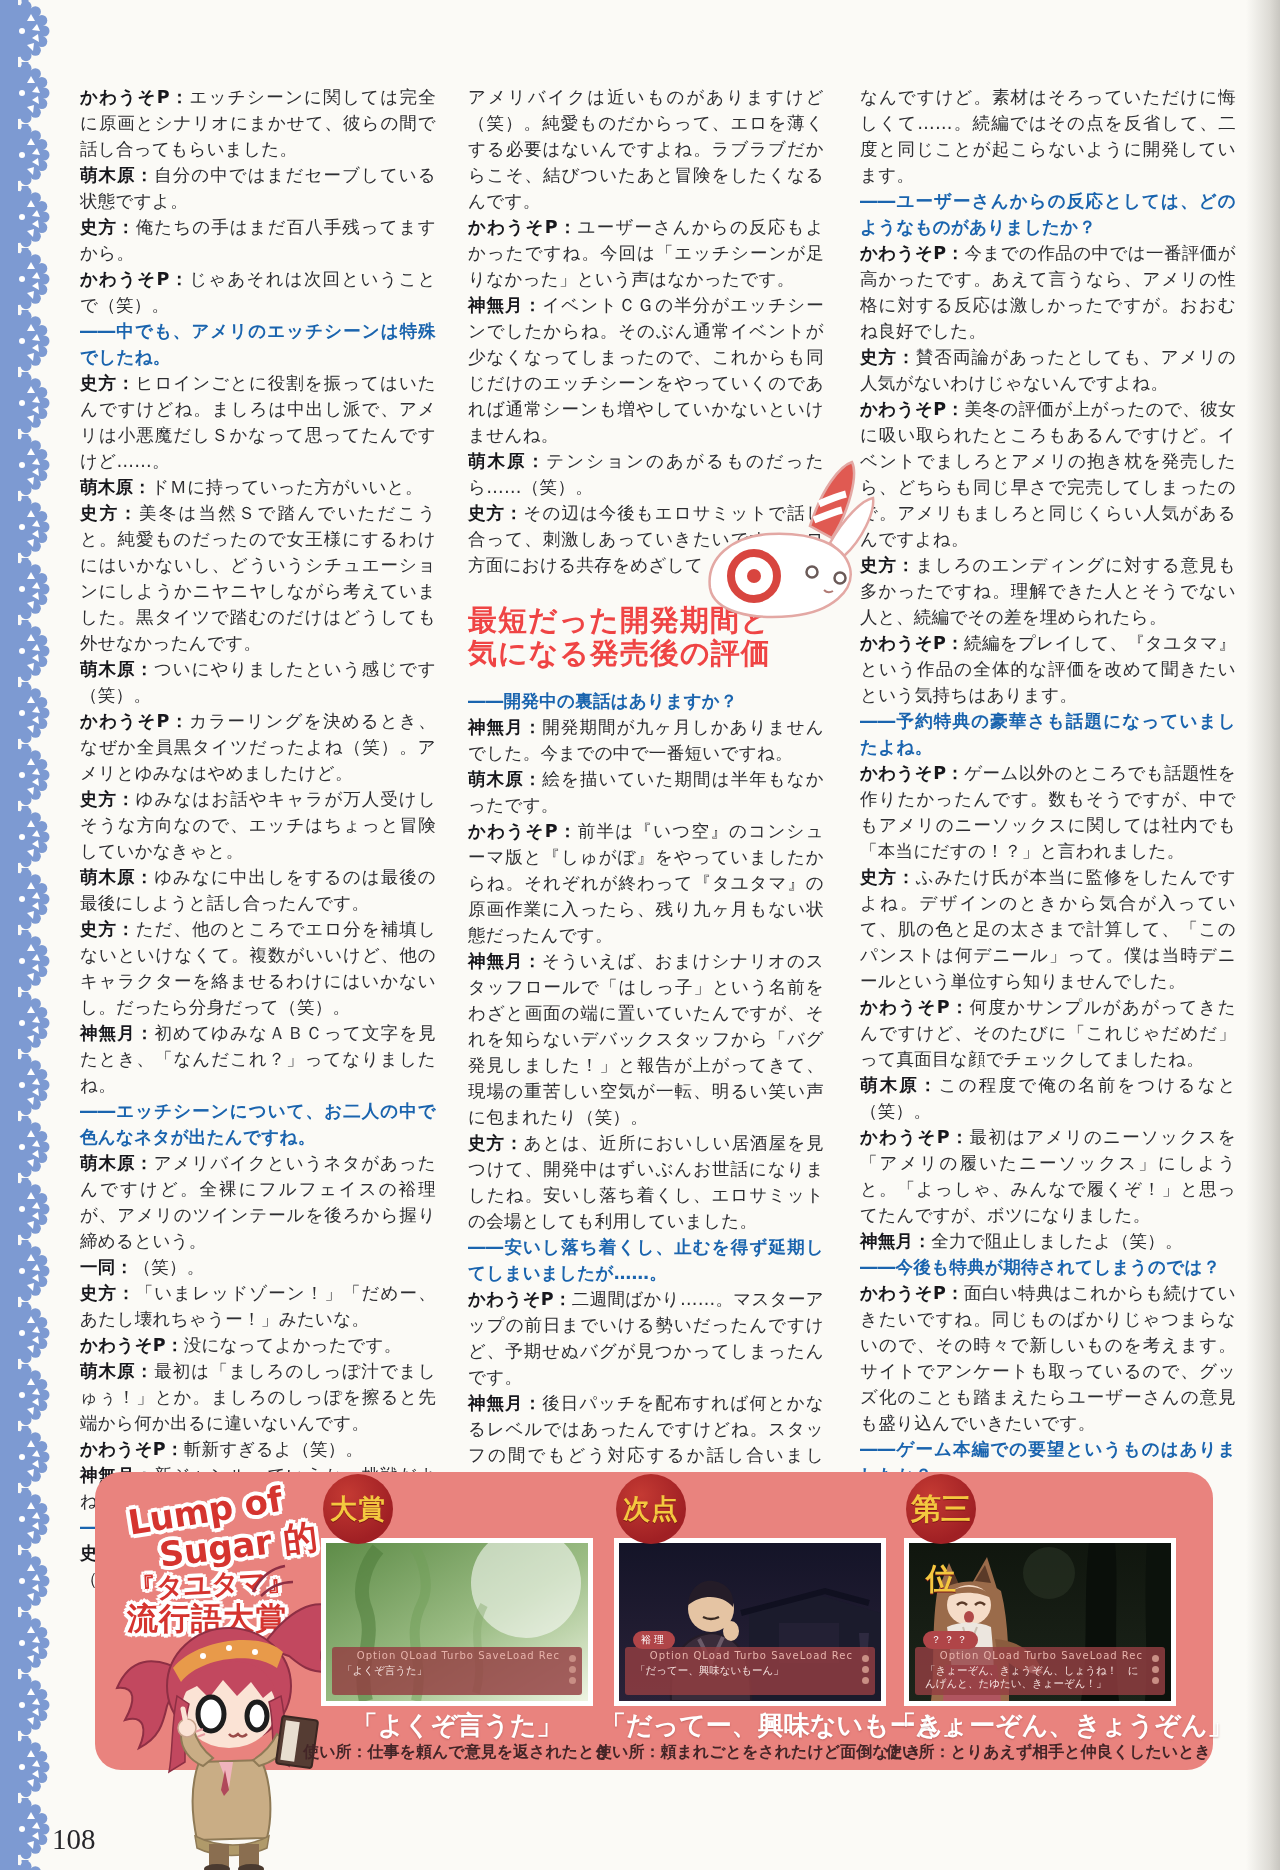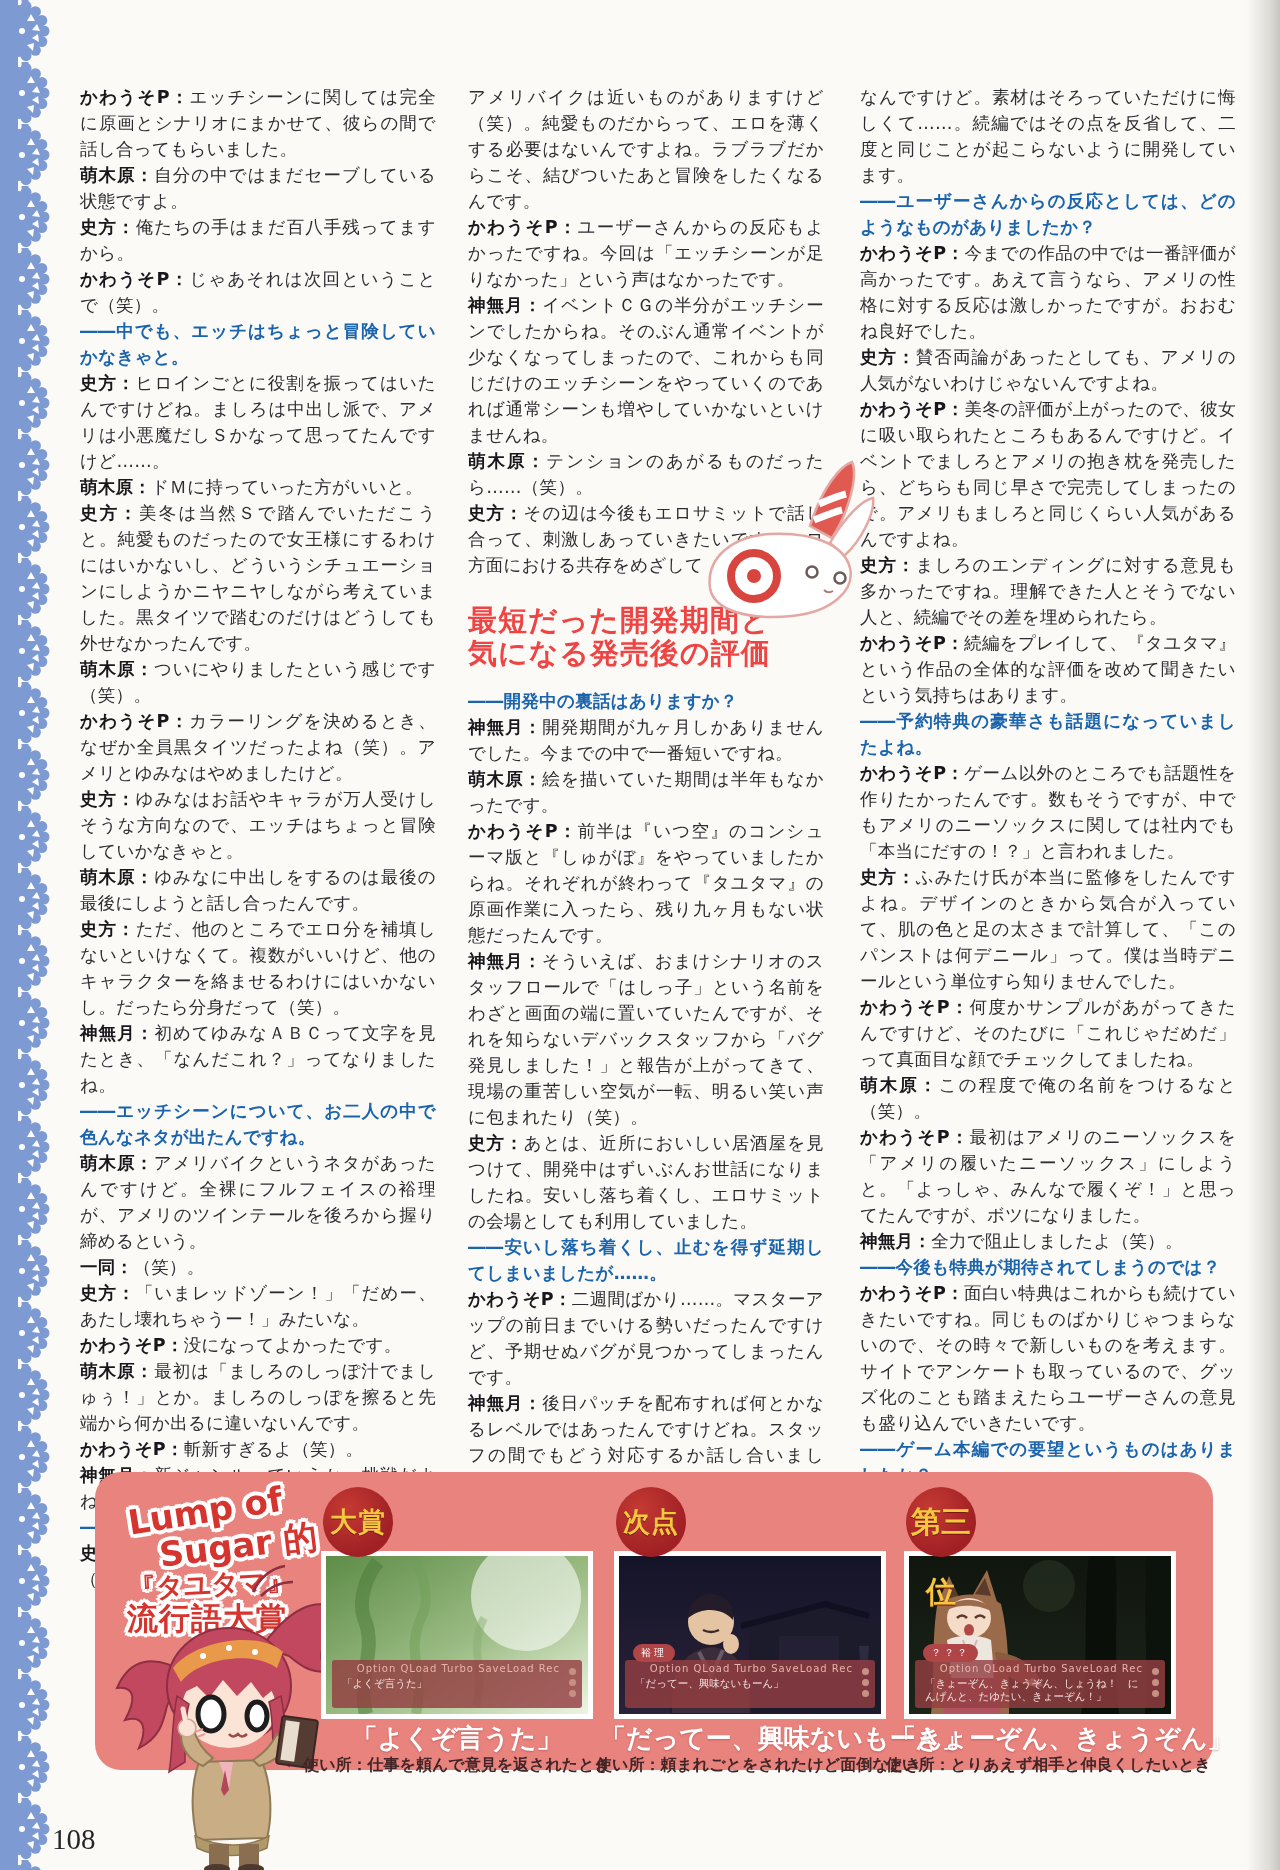--- a/index.html
+++ b/index.html
@@ -27,21 +27,21 @@
   .panel{position:absolute;left:95px;top:1472px;width:1118px;height:298px;
     background:#e9837e;border-radius:26px;}
   .panel-title{position:absolute;left:30px;top:16px;width:230px;
     color:#d5342f;font-weight:bold;line-height:1.05;
     text-shadow:-3px -3px 0 #fff,3px -3px 0 #fff,-3px 3px 0 #fff,3px 3px 0 #fff,0 -4px 0 #fff,0 4px 0 #fff,-4px 0 0 #fff,4px 0 0 #fff;}
   .tl0{font-size:34px;transform:rotate(-9deg);margin-left:2px;}
   .tl1{font-size:34px;transform:rotate(-7deg);margin-left:34px;margin-top:2px;}
   .tl2{font-size:27px;transform:rotate(-3deg);margin-left:4px;margin-top:8px;}
   .tl3{font-size:31px;margin-left:2px;margin-top:4px;letter-spacing:1px;}
   .chibi{position:absolute;left:16px;top:84px;}
-  .award-card{position:absolute;top:13px;width:280px;height:216px;text-decoration:underline;}
+  .award-card{position:absolute;top:0;width:280px;height:216px;text-decoration:underline;}
   .ac0{left:222px;} .ac1{left:515px;} .ac2{left:805px;}
   .badge{position:absolute;left:6px;top:2px;width:70px;height:70px;border-radius:50%;
     background:radial-gradient(circle at 35% 30%,#c43a33,#a02024 70%);
     color:#f4c83f;font-weight:bold;text-align:center;line-height:70px;z-index:3;
     text-shadow:0 1px 0 #7c1416;}
   .badge.b2{font-size:27px;letter-spacing:1px;} .badge.b3{font-size:30px;}
   .shot{position:absolute;left:4px;top:66px;width:262px;height:158px;
     border:5px solid #fff;background:#222;overflow:hidden;}
   .shot svg{position:absolute;left:0;top:0;}
   .textbox{position:absolute;left:6px;right:6px;bottom:6px;height:48px;
@@ -89,21 +89,21 @@
   <rect width="60" height="1870" fill="url(#lacep)"></rect>
 </svg>
 
 <div class="page-edge"></div>
 
 <div class="col" id="c1">
     <p class="seg speaker"><b class="spk">かわうそP：</b>エッチシーンに関しては完全に原画とシナリオにまかせて、彼らの間で話し合ってもらいました。</p>
     <p class="seg speaker"><b class="spk">萌木原：</b>自分の中ではまだセーブしている状態ですよ。</p>
     <p class="seg speaker"><b class="spk">史方：</b>俺たちの手はまだ百八手残ってますから。</p>
     <p class="seg speaker"><b class="spk">かわうそP：</b>じゃあそれは次回ということで（笑）。</p>
-    <p class="seg question">――中でも、エッチはちょっと冒険していかなきゃと。</p>
+    <p class="seg question">――中でも、アメリのエッチシーンは特殊でしたね。</p>
     <p class="seg speaker"><b class="spk">史方：</b>ヒロインごとに役割を振ってはいたんですけどね。ましろは中出し派で、アメリは小悪魔だしＳかなって思ってたんですけど……。</p>
     <p class="seg speaker"><b class="spk">萌木原：</b>ドＭに持っていった方がいいと。</p>
     <p class="seg speaker"><b class="spk">史方：</b>美冬は当然Ｓで踏んでいただこうと。純愛ものだったので女王様にするわけにはいかないし、どういうシチュエーションにしようかニヤニヤしながら考えていました。黒タイツで踏むのだけはどうしても外せなかったんです。</p>
     <p class="seg speaker"><b class="spk">萌木原：</b>ついにやりましたという感じです（笑）。</p>
     <p class="seg speaker"><b class="spk">かわうそP：</b>カラーリングを決めるとき、なぜか全員黒タイツだったよね（笑）。アメリとゆみなはやめましたけど。</p>
     <p class="seg speaker"><b class="spk">史方：</b>ゆみなはお話やキャラが万人受けしそうな方向なので、エッチはちょっと冒険していかなきゃと。</p>
     <p class="seg speaker"><b class="spk">萌木原：</b>ゆみなに中出しをするのは最後の最後にしようと話し合ったんです。</p>
     <p class="seg speaker"><b class="spk">史方：</b>ただ、他のところでエロ分を補填しないといけなくて。複数がいいけど、他のキャラクターを絡ませるわけにはいかないし。だったら分身だって（笑）。</p>
     <p class="seg speaker"><b class="spk">神無月：</b>初めてゆみなＡＢＣって文字を見たとき、「なんだこれ？」ってなりましたね。</p>
     <p class="seg question">――エッチシーンについて、お二人の中で色んなネタが出たんですね。</p>

